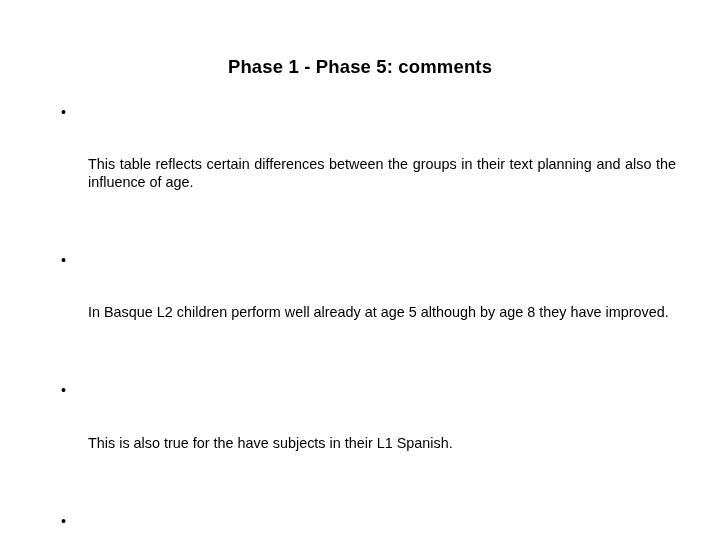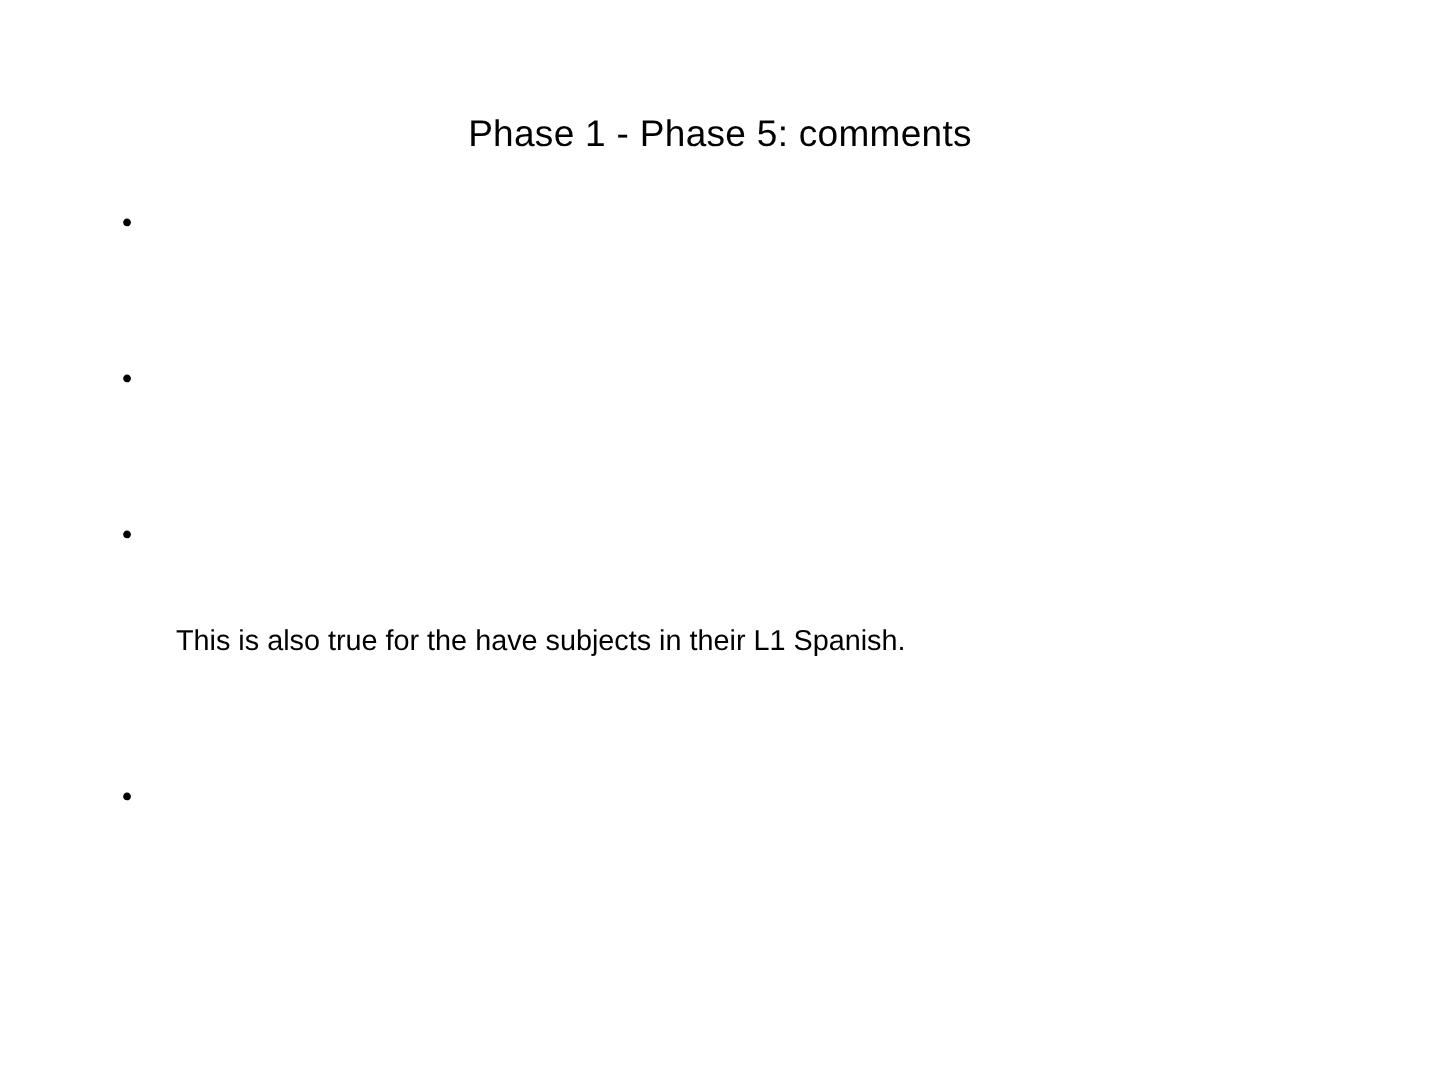--- a/index.html
+++ b/index.html
@@ -25,21 +25,21 @@
   }
 
   
   .slide-title {
     position: absolute;
     top: 56px;
     left: 40px;
     width: 640px;
     text-align: center;
     font-size: 18.5px;
-    font-weight: normal;
+    font-weight: bold;
     line-height: 22px;
     letter-spacing: 0.15px;
     color: #000000;
     white-space: pre;
   }
 
   
   .body-list {
     position: absolute;
     top: 104px;
@@ -91,24 +91,26 @@
 <body>
 
 <div class="slide">
 
   <div class="slide-title">Phase 1 - Phase 5: comments</div>
 
   <ul class="body-list">
 
     <li class="bullet-item">
       <span class="bullet-marker">•</span>
+      <span class="bullet-text">This table reflects certain differences between the groups in their text planning and also the influence of age.</span>
     </li>
 
     <li class="bullet-item">
       <span class="bullet-marker">•</span>
+      <span class="bullet-text">In Basque L2 children perform well already at age 5 although by age 8 they have improved.</span>
     </li>
 
     <li class="bullet-item single-line">
       <span class="bullet-marker">•</span>
       <span class="bullet-text">This is also true for the have subjects in their L1 Spanish.</span>
     </li>
 
     <li class="bullet-item single-line">
       <span class="bullet-marker">•</span>
       

